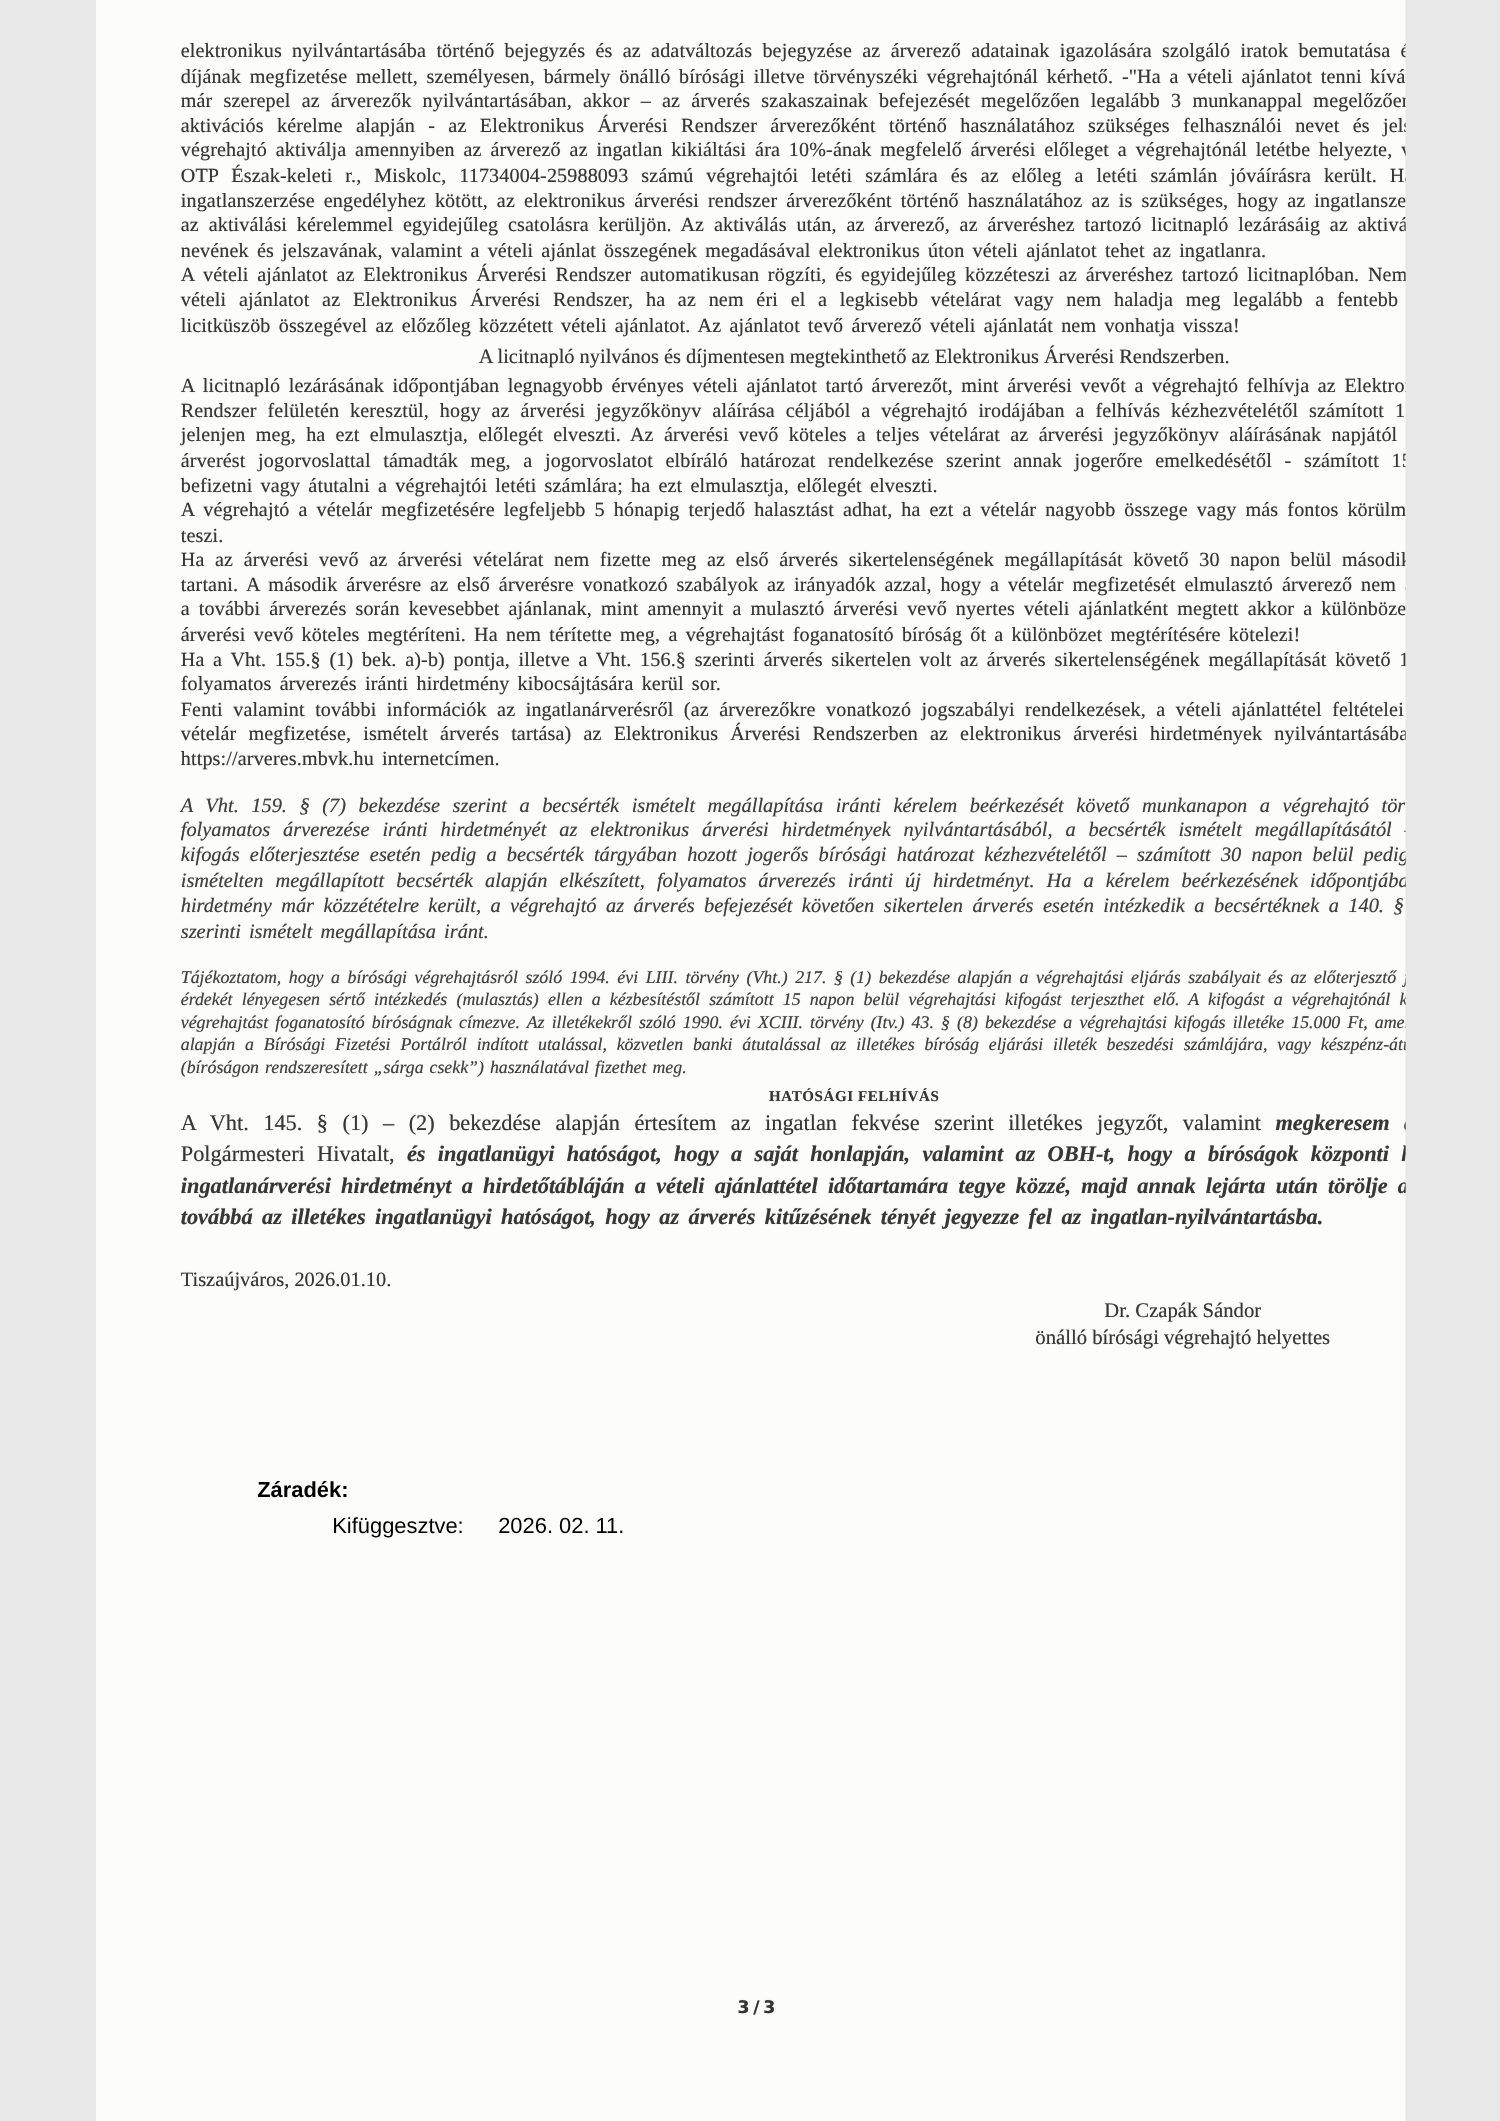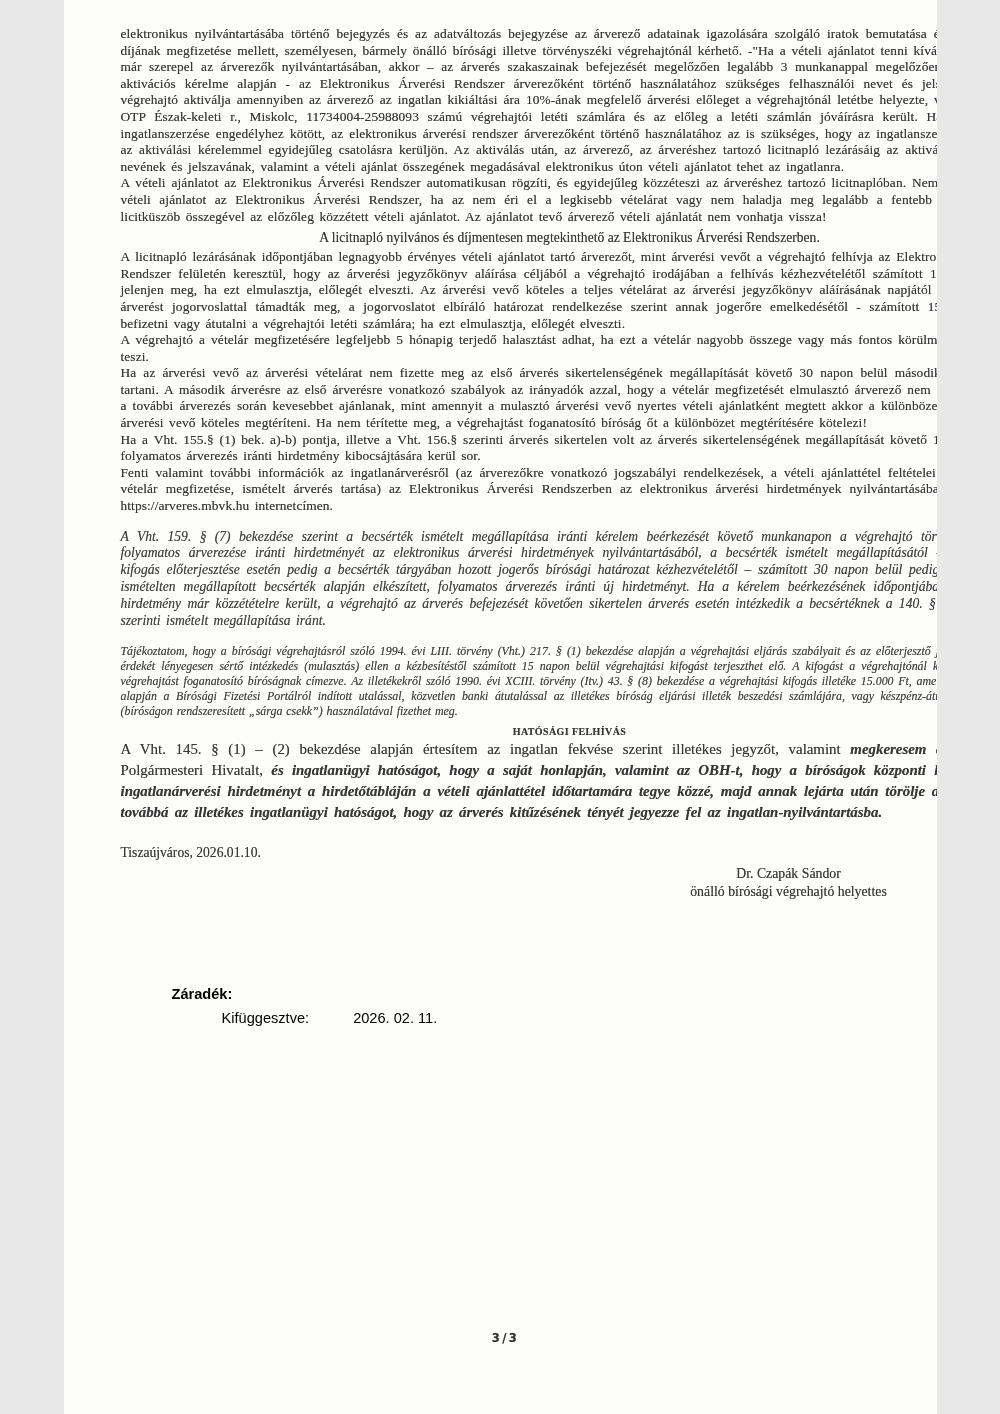--- a/index.html
+++ b/index.html
@@ -50,21 +50,21 @@
   }
   .sig-name { font-weight:normal; }
   .zaradek {
     font-family:"Liberation Sans", sans-serif;
     margin:86px 0 0 51px;
     font-size:14.6px; color:#000000;
     text-shadow:none;
   }
   .zaradek-label { font-weight:bold; }
   .zaradek-row { margin:8px 0 0 50px; }
-  .zaradek-date { margin-left:44px; }
+  .zaradek-date { margin-left:23px; }
   .footer {
     position:absolute; left:11px; right:0; top:1331px;
     text-align:center;
     font-family:"DejaVu Sans", sans-serif;
     font-size:11.5px; font-weight:bold; letter-spacing:2.5px;
     color:#333;
   }
 </style>
 </head>
 <body>

